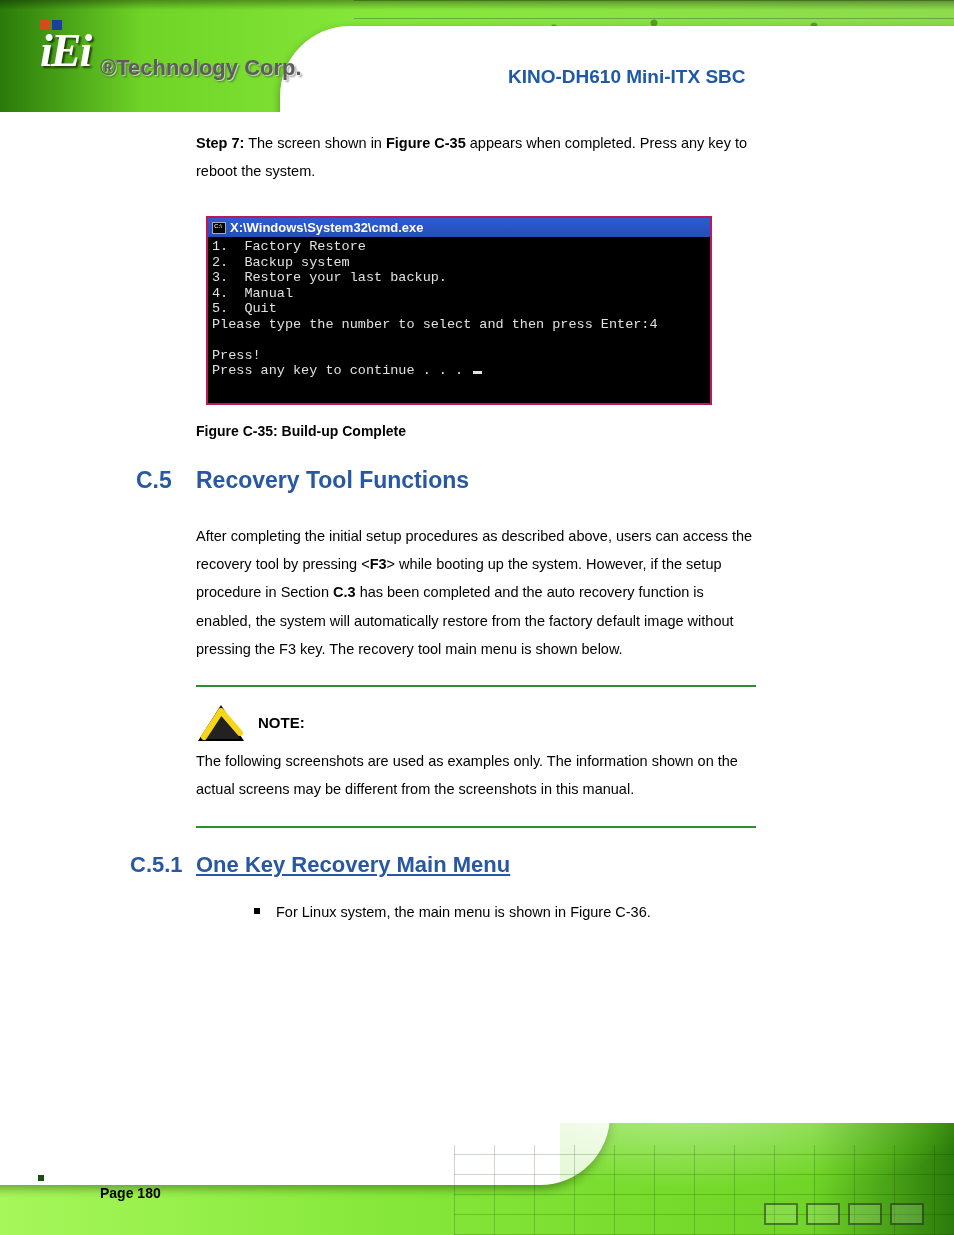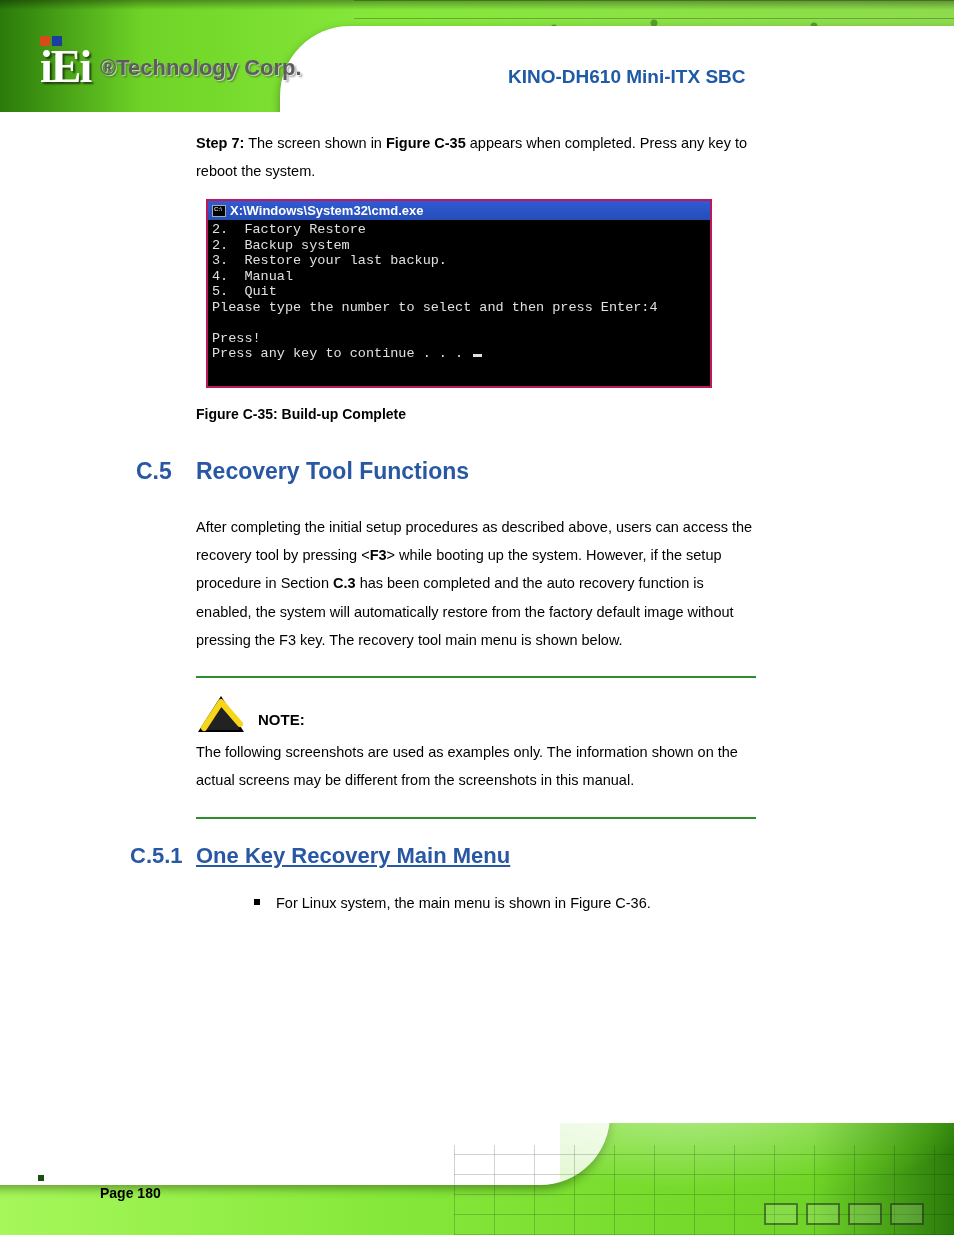--- a/index.html
+++ b/index.html
@@ -38,24 +38,25 @@
     box-shadow: 0 4px 10px rgba(0,0,0,0.35);
   }
   .header-bar {
     position: absolute;
     top: 0; left: 0;
     width: 954px; height: 10px;
     background: linear-gradient(180deg, rgba(0,0,0,0.35), transparent);
   }
   .logo-wrap {
     position: absolute;
-    top: 36px; left: 40px;
+    top: 20px; left: 40px;
     display: flex;
     align-items: center;
     gap: 10px;
+    font-style: italic;
   }
   .logo-box {
     width: 60px; height: 45px;
     position: relative;
   }
   .logo-box .sq { position: absolute; width: 10px; height: 10px; }
   .logo-box .sq1 { top: 0; left: 0; background: #d94a1a; }
   .logo-box .sq2 { top: 0; left: 12px; background: #1b3ea0; }
   .logo-iei {
     font-family: 'Times New Roman', serif;
@@ -104,21 +105,21 @@
     top: 130px;
     left: 196px;
     width: 560px;
   }
 
   .step-text {
     font-family: Verdana, sans-serif;
     font-size: 14.5px;
     color: #000;
     line-height: 1.9;
-    margin-bottom: 14px;
+    margin-bottom: 31px;
   }
   .step-text b { font-weight: bold; }
   .stepnum { font-weight: bold; }
 
   
   .console-wrap {
     width: 506px;
     margin: 0 0 18px 10px;
     border: 2px solid #be185d;
     background: #000;
@@ -164,21 +165,21 @@
     background: #e0e0e0;
     vertical-align: baseline;
     margin-left: 2px;
   }
 
   .fig-caption {
     font-family: Verdana, sans-serif;
     font-size: 14px;
     font-weight: bold;
     color: #000;
-    margin: 8px 0 36px 0;
+    margin: 8px 0 28px 0;
   }
 
   .section-head {
     font-family: Verdana, sans-serif;
     color: #2857a3;
     font-weight: bold;
   }
   .h2 { font-size: 23px; margin-bottom: 28px; }
   .h2-num { position: absolute; left: -60px; }
   .h3 { font-size: 22px; margin-bottom: 20px; text-decoration: underline; }
@@ -197,21 +198,21 @@
     border-top: 2px solid #2f8c2f;
     border-bottom: 2px solid #2f8c2f;
     margin: 10px 0 24px 0;
     padding: 16px 0 22px 0;
     font-family: Verdana, sans-serif;
     font-size: 14.5px;
     line-height: 1.95;
   }
   .note-head {
     display: flex;
-    align-items: flex-end;
+    align-items: center;
     gap: 12px;
   }
   .note-icon-wrap { width: 50px; height: 40px; position: relative; }
   .note-title { font-weight: bold; font-size: 15px; }
   .note-text { margin-top: 4px; }
 
   .bullets {
     margin: 10px 0 0 58px;
     font-family: Verdana, sans-serif;
     font-size: 14.5px;
@@ -318,21 +319,21 @@
     <br>
     <span>reboot the system.</span>
     <span style="color:#fff;">Step 0:</span>
   </div>
 
   <div class="console-wrap">
     <div class="console-titlebar">
       <span class="ico"></span>
       <span>X:\Windows\System32\cmd.exe</span>
     </div>
-    <div class="console-body"><span>2.  Factory Restore</span>
+    <div class="console-body"><span>1.  Factory Restore</span>
 <span>2.  Backup system</span>
 <span>3.  Restore your last backup.</span>
 <span>4.  Manual</span>
 <span>5.  Quit</span>
 <span>Please type the number to select and then press Enter:4</span>
 <span></span>
 <span>Press!</span>
 <span>Press any key to continue . . . </span><span class="cursor"></span></div>
   </div>
 

